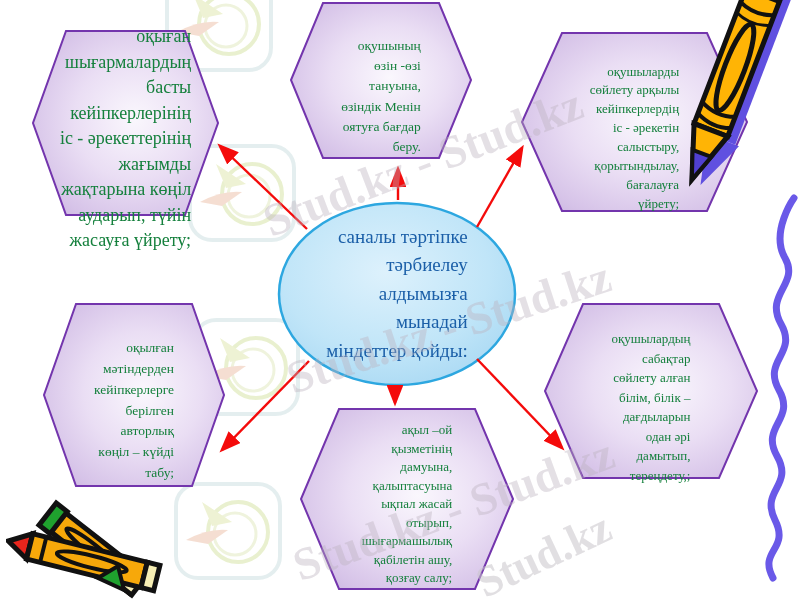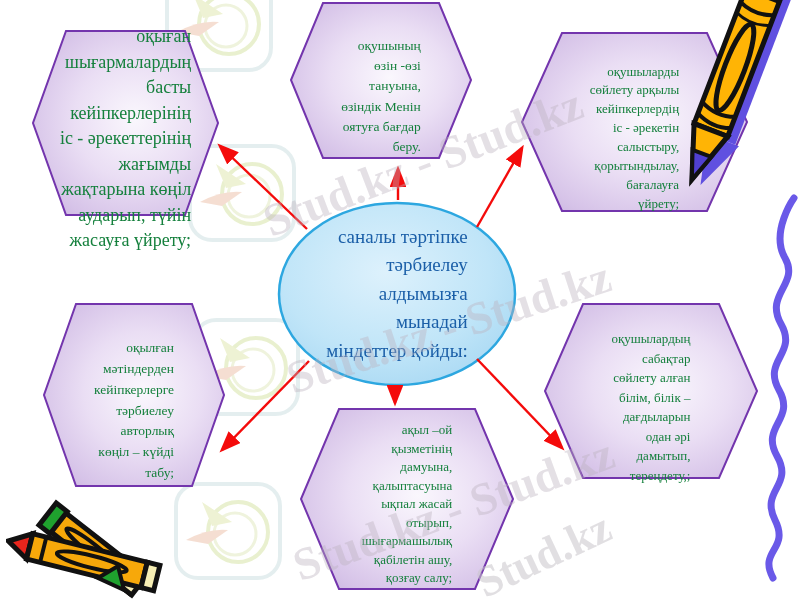--- a/index.html
+++ b/index.html
@@ -118,21 +118,21 @@
 үйрету;</div>
   </div>
 
   <div class="shape" style="left:43px;top:303px;width:182px;height:184px">
     <svg width="182" height="184">
         <polygon points="33,1 149,1 181,92 149,183 33,183 1,92" fill="url(#hexGrad)" stroke="#7335ad" stroke-width="2"></polygon>
       </svg>
     <div class="hex-text" style="font-size:13.5px;line-height:1.55">оқылған
 мәтіндерден
 кейіпкерлерге
-тәрбиелеу
+берілген
 авторлық
 көңіл – күйді
 табу;</div>
   </div>
 
   <div class="shape" style="left:300px;top:408px;width:214px;height:161px">
     <svg width="214" height="182">
         <polygon points="39,1 175,1 213,91 175,181 39,181 1,91" fill="url(#hexGrad)" stroke="#7335ad" stroke-width="2"></polygon>
       </svg>
     <div class="hex-text" style="font-size:13px;line-height:1.42">ақыл –ой

